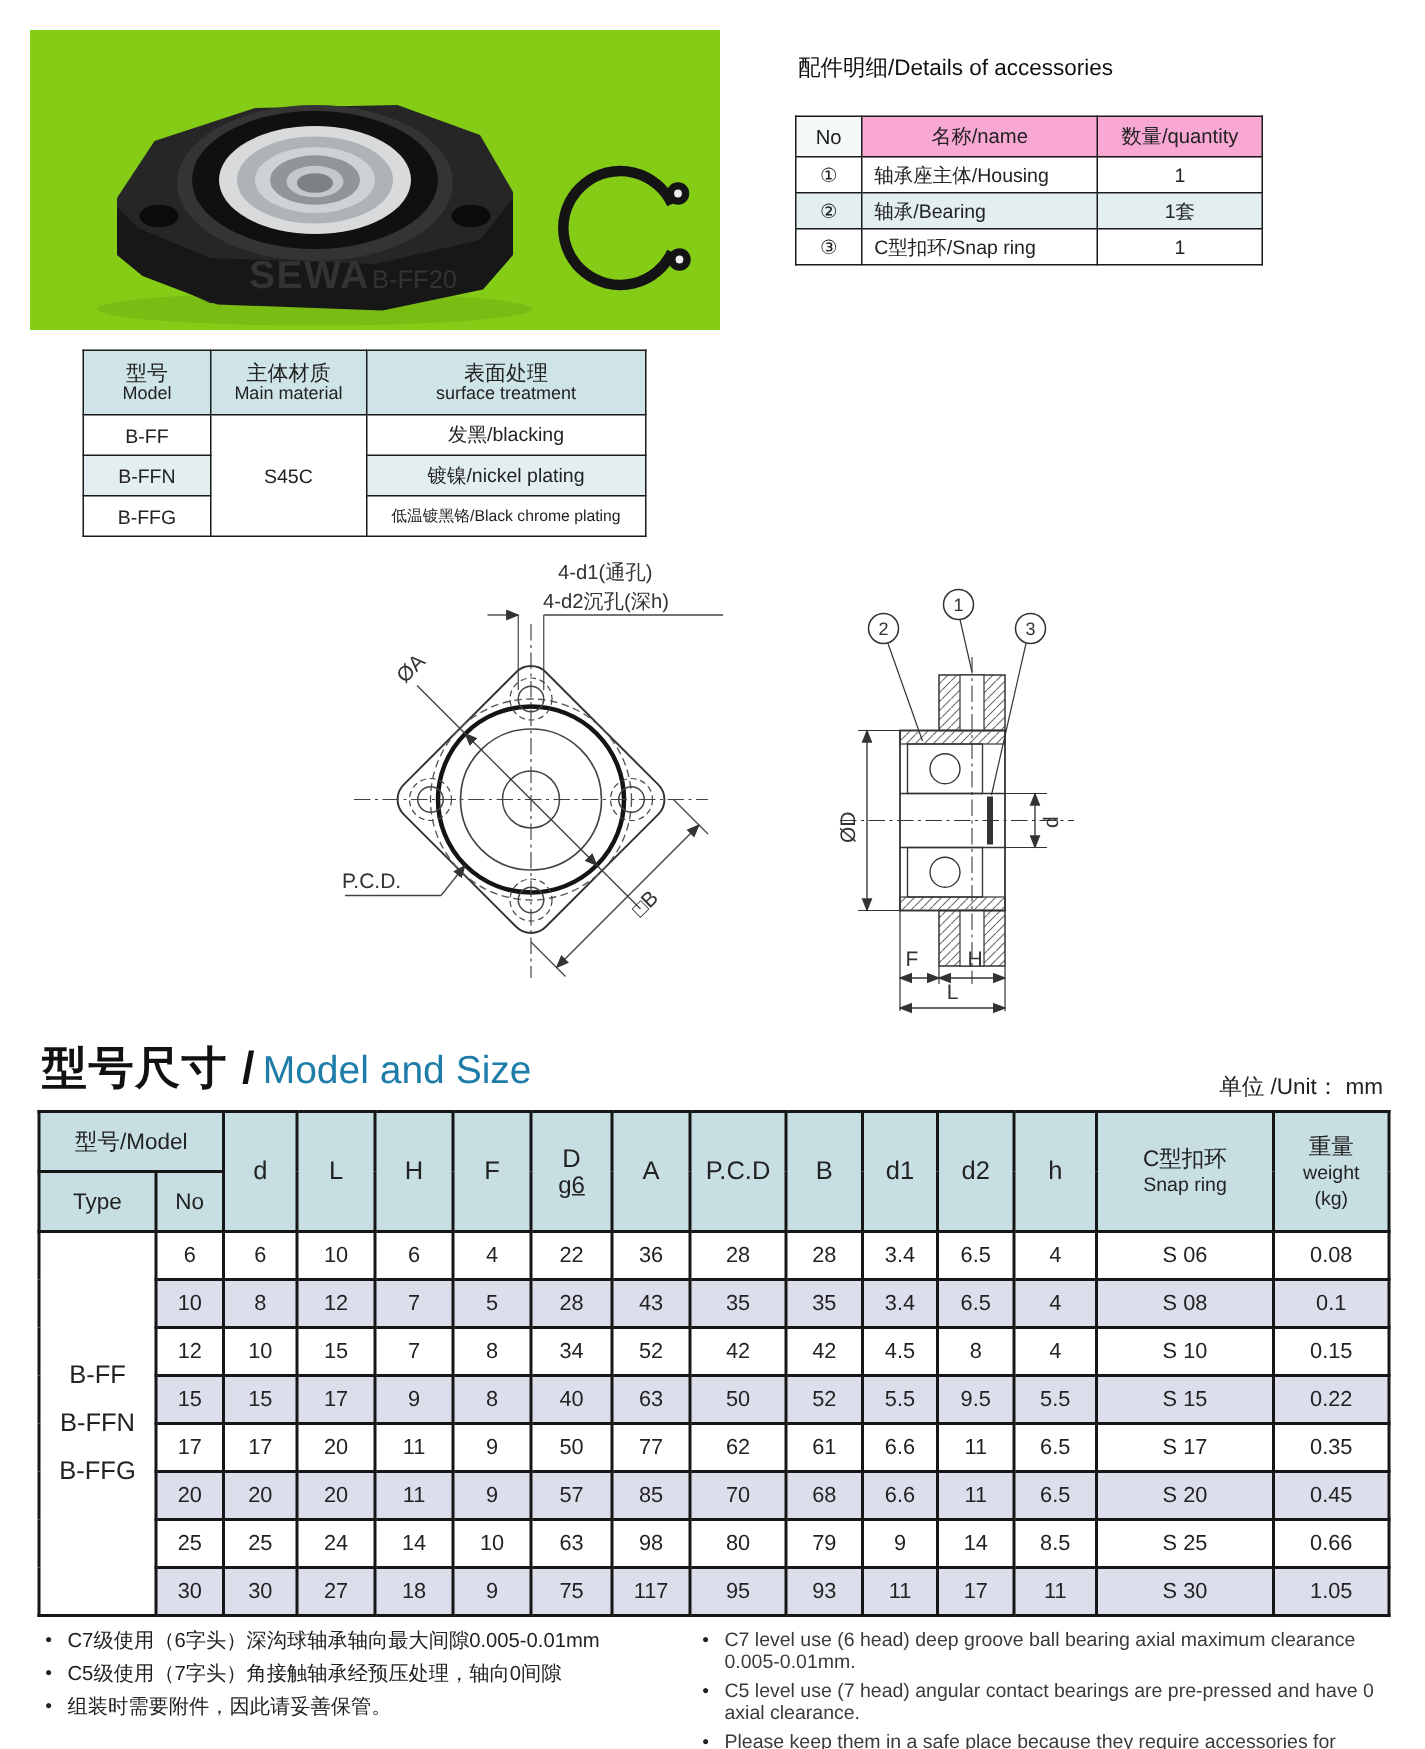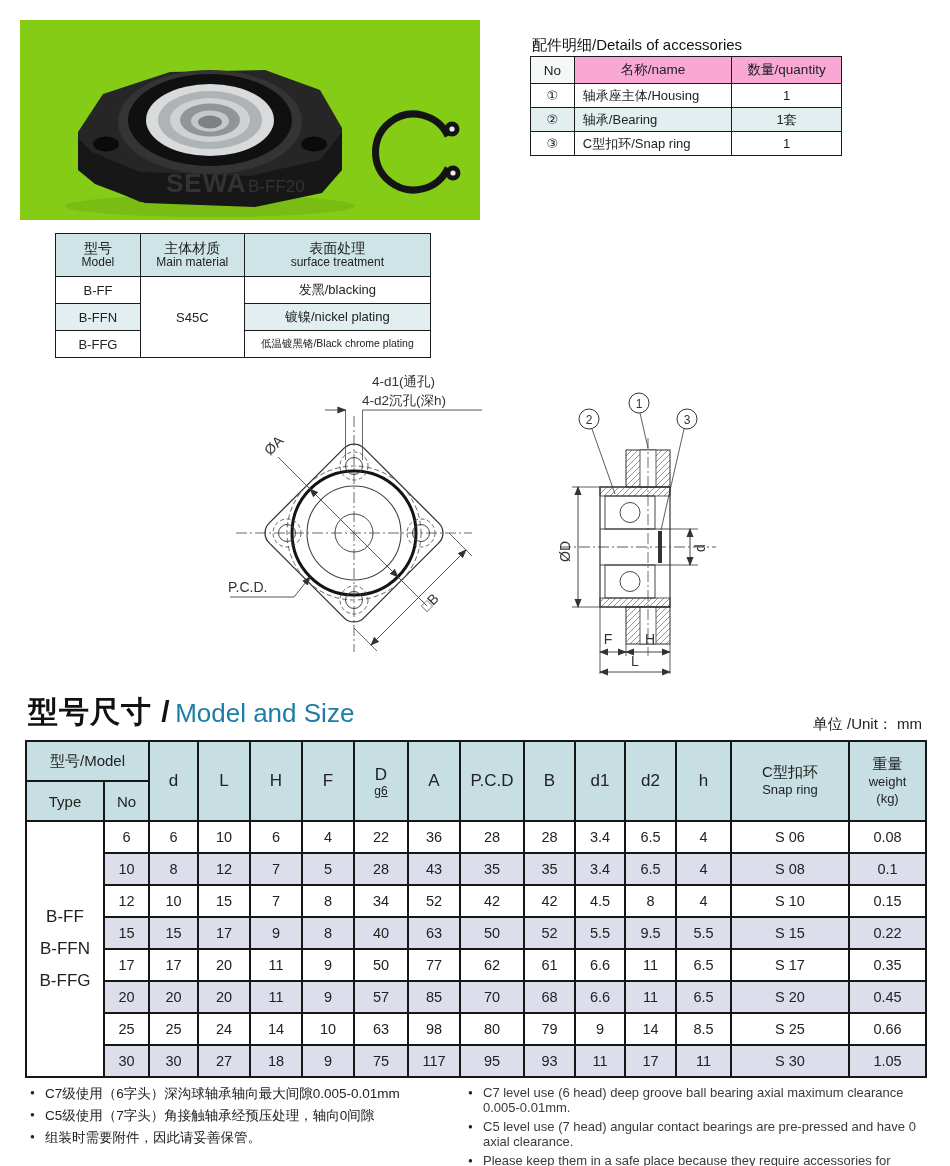--- a/index.html
+++ b/index.html
@@ -4,21 +4,21 @@
 <style>
   html,body{margin:0;padding:0;background:#fff;}
   .page{position:relative;width:950px;height:1166px;background:#ffffff;
         font-family:"Liberation Sans","DejaVu Sans",sans-serif;color:#1a1a1a;overflow:hidden;}
 
   
   .photo{position:absolute;left:20px;top:20px;width:460px;height:200px;background:#84cc16;}
 
   
   .acc{position:absolute;left:530px;top:36px;width:312px;}
-  .acc-title{font-size:15px;color:#111;margin:0 0 1px 2px;}
+  .acc-title{font-size:15px;color:#111;margin:0 0 22px 2px;}
   .acc table{width:100%;border-collapse:collapse;font-size:13px;color:#222;}
   .acc th,.acc td{border:1.6px solid #1a1a1a;text-align:center;padding:1px 4px;height:21px;}
   .acc thead th{background:#f9a8d4;font-weight:normal;font-size:13.5px;height:24px;}
   .acc thead th:first-child{background:#f5f8f9;}
   .acc td.left{text-align:left;padding-left:8px;}
   .acc tr.tint td{background:#e2eef0;}
 
   
   .mat{position:absolute;left:55px;top:233px;width:376px;}
   .mat table{width:100%;border-collapse:collapse;font-size:13px;color:#222;table-layout:fixed;}
@@ -41,21 +41,21 @@
   .size-title-en{font-size:26px;font-weight:500;color:#1e7ca8;}
   .size-unit{position:absolute;right:0;bottom:2px;font-size:15px;color:#222;margin-top:40px;}
 
   table.size{position:absolute;left:25px;top:740px;width:900px;border-collapse:collapse;
              table-layout:fixed;font-size:14.5px;color:#222;}
   table.size th,table.size td{border:2px solid #161616;text-align:center;padding:0 2px;}
   table.size thead th{background:#c7dfe3;font-weight:normal;}
   table.size thead tr{height:40px;}
   table.size thead .big{font-size:17px;}
   table.size thead .zh{font-size:15px;}
-  table.size thead .sub{font-size:12px;line-height:1;text-decoration:underline;}
+  table.size thead .sub{font-size:16px;line-height:1;text-decoration:underline;}
   table.size thead .sm{font-size:13px;line-height:1.25;}
   table.size tbody tr{height:32px;}
   table.size tbody tr.alt td{background:#dcdeeb;}
   table.size td.typecell{background:#fff;font-size:17px;line-height:1.9;}
 
   
   .notes{position:absolute;top:1085px;}
   .notes ul{list-style:none;margin:0;padding:0;}
   .notes li{position:relative;padding-left:15px;margin-bottom:4px;}
   .notes li::before{content:"\25CF";position:absolute;left:0;top:3px;font-size:8px;color:#222;}

